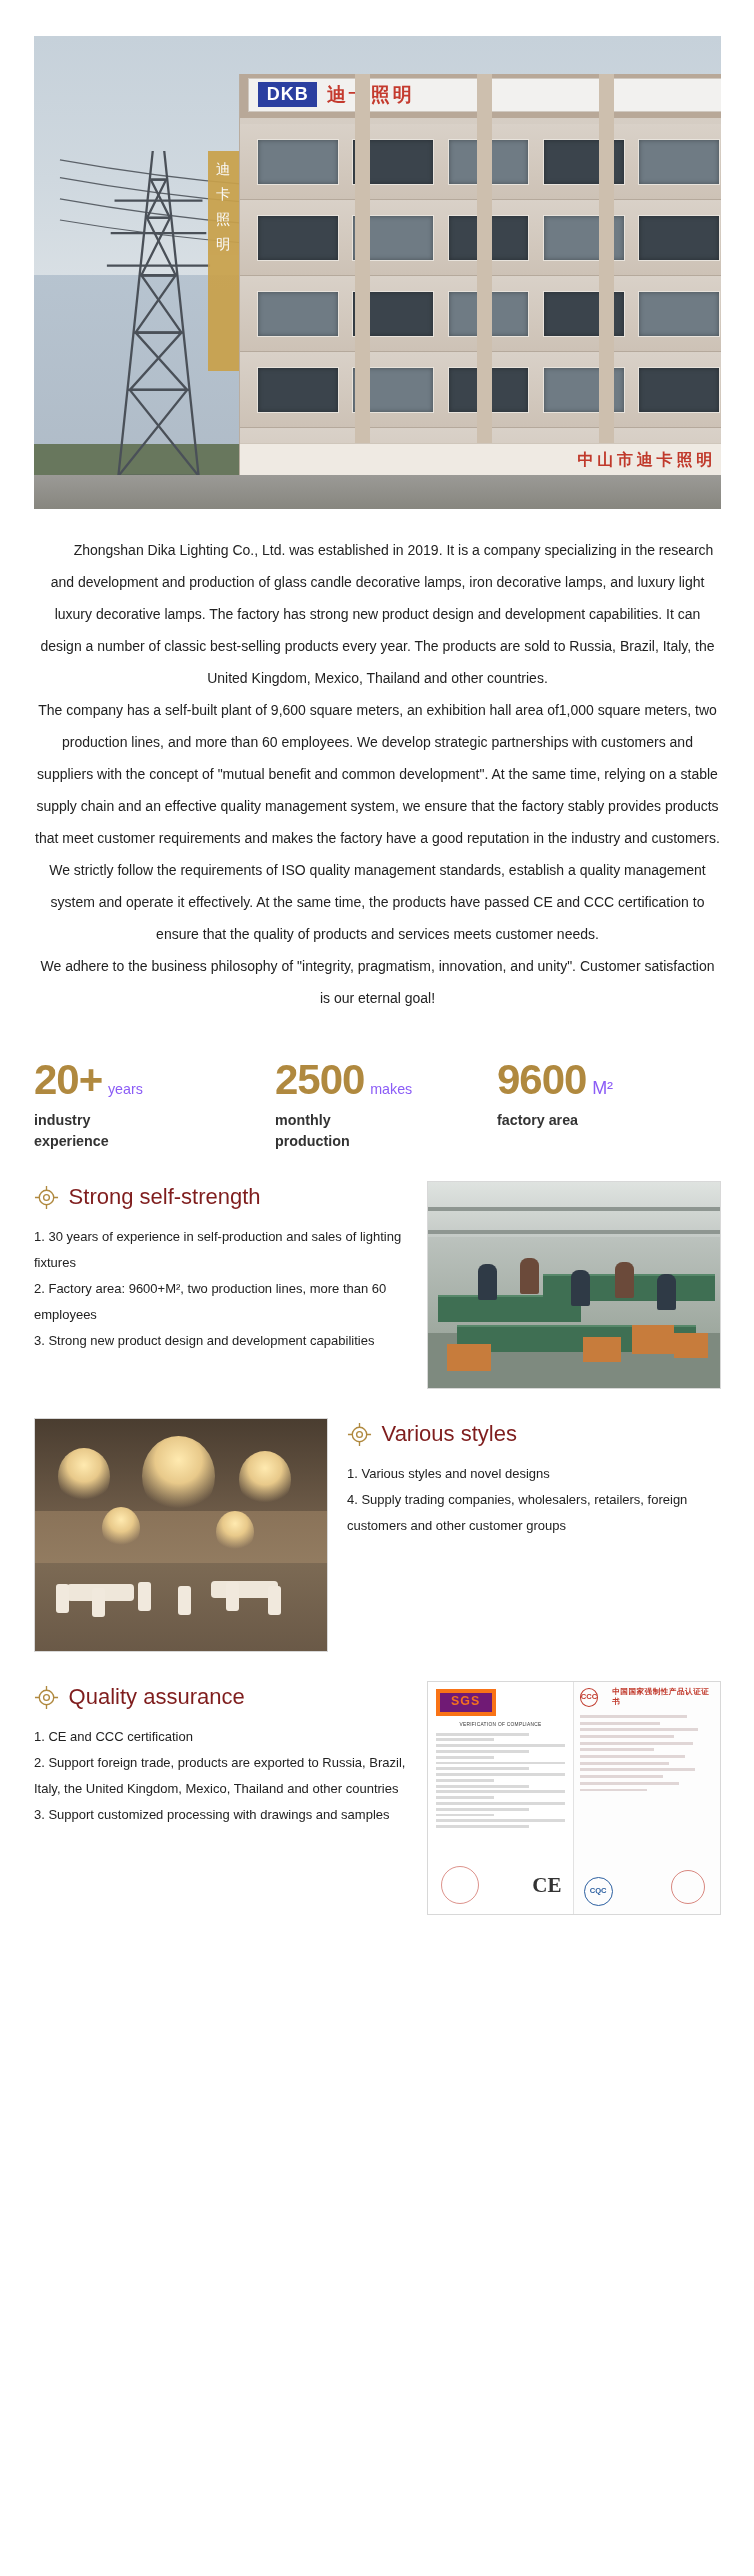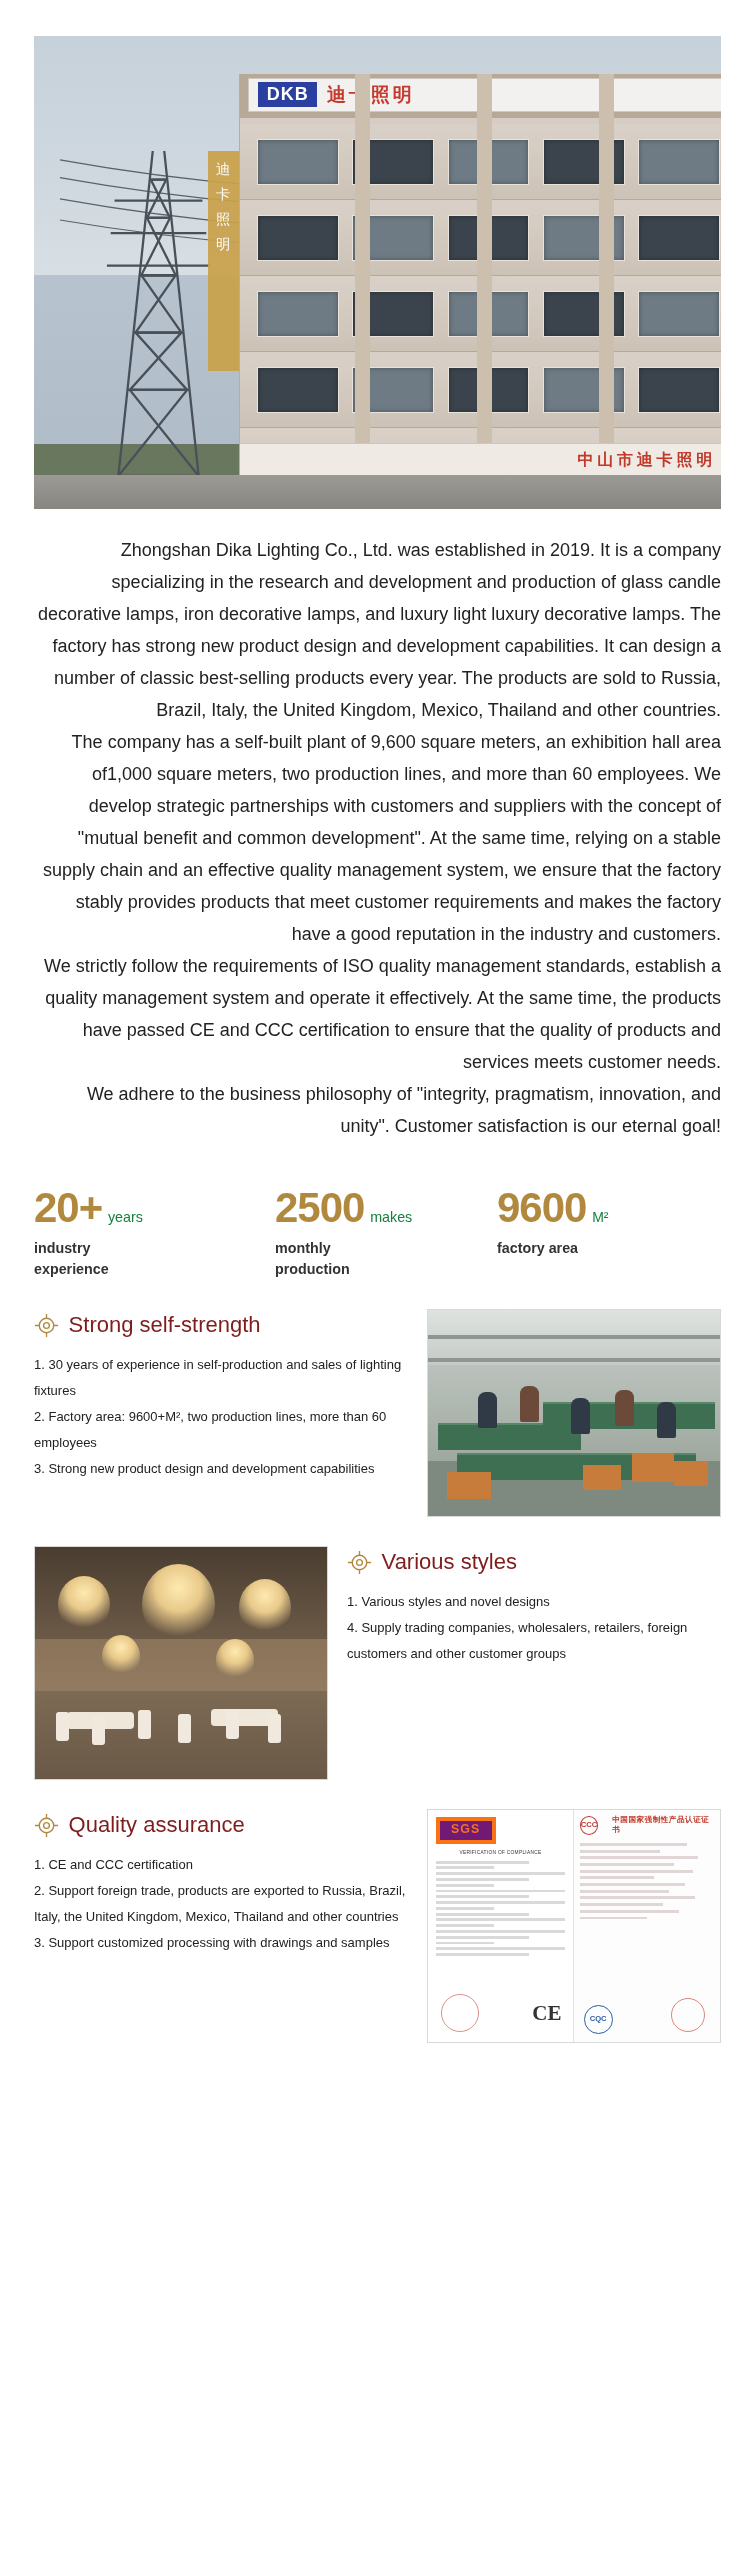--- a/index.html
+++ b/index.html
@@ -92,24 +92,24 @@
     background:linear-gradient(180deg,#9b9a96,#87867f);
   }
   .green {
     position:absolute; left:0; bottom:27px; width:220px; height:38px;
     background:#5c6b4a; opacity:.85;
   }
 
   
   .body-text {
     margin: 25px 34px 0 34px;
-    font-size: 18px;
+    font-size: 14px;
     line-height: 32px;
     color: #222;
-    text-align: right;
+    text-align: center;
   }
   .body-text p { margin: 0; }
   .body-text p.indent { text-indent: 32px; }
 
   
   .stats {
     display: flex;
     margin: 42px 34px 0 34px;
     gap: 0;
   }
@@ -117,24 +117,24 @@
   .stat-line { display: flex; align-items: baseline; }
   .stat-num {
     font-size: 42px;
     font-weight: bold;
     color: #b0893f;
     letter-spacing: -1px;
     font-family: "Liberation Sans", sans-serif;
   }
   .stat-unit {
     font-size: 14.3px;
-    color: #15803d;
+    color: #8b5cf6;
     margin-left: 5.7px;
   }
-  .stat-unit.sup { font-size: 14px; }
+  .stat-unit.sup { font-size: 18px; }
   .stat-label {
     margin-top: 5.7px;
     font-size: 14.3px;
     line-height: 21px;
     color: #333;
     font-weight: bold;
   }
   .stat-1 { flex: 0 0 225px; }
   .stat-2 { flex: 0 0 222px; margin-left: 16px; }
   .stat-3 { flex: 1; }

